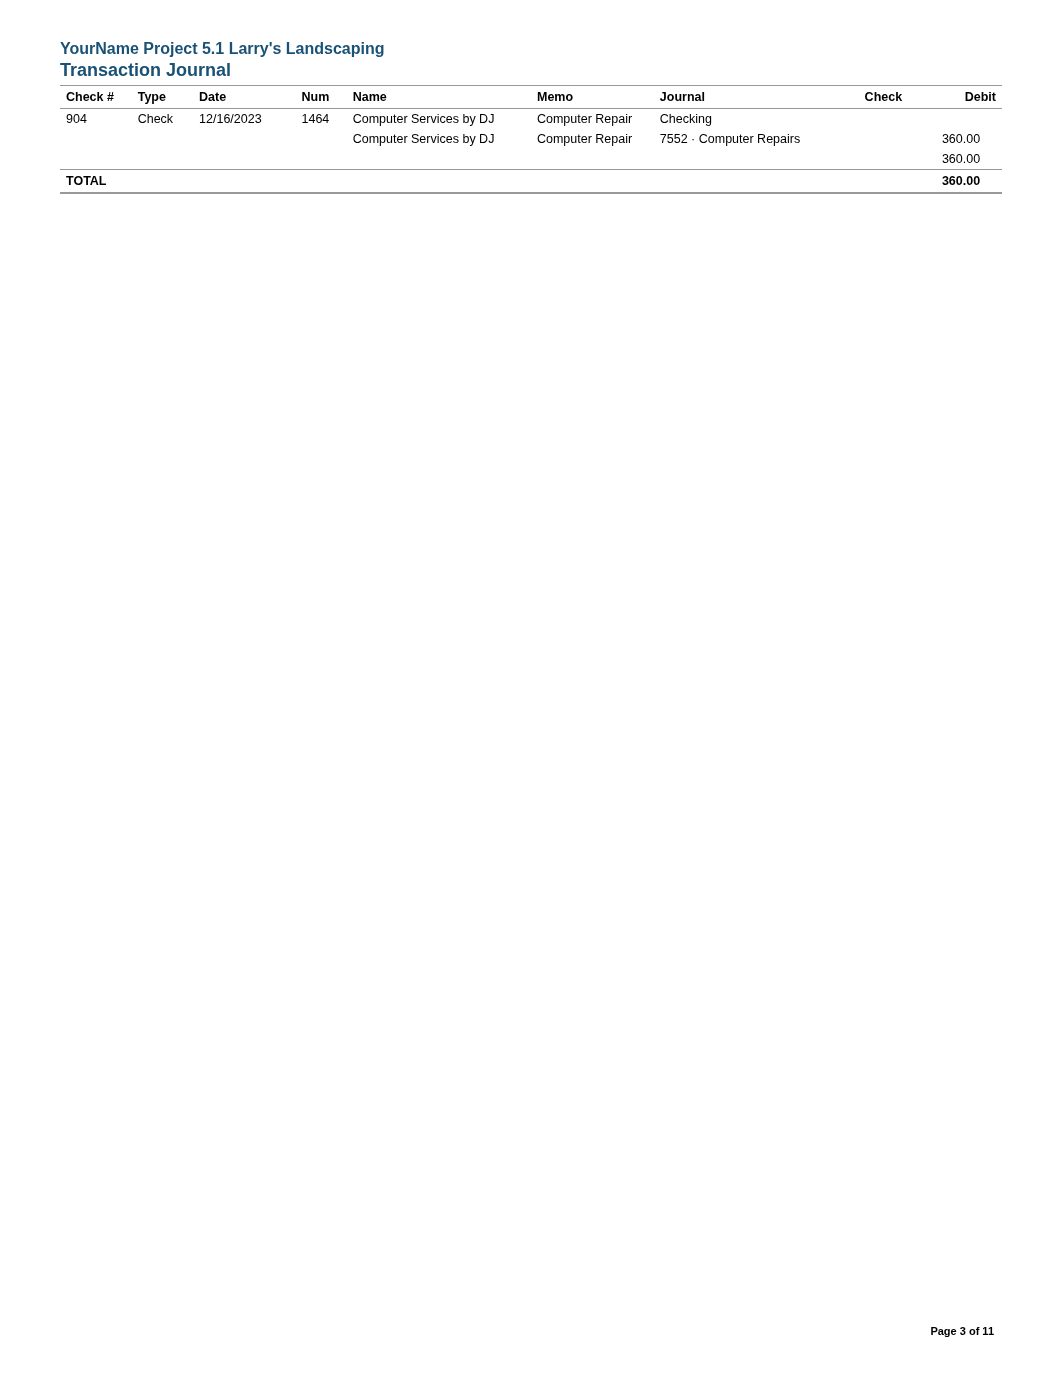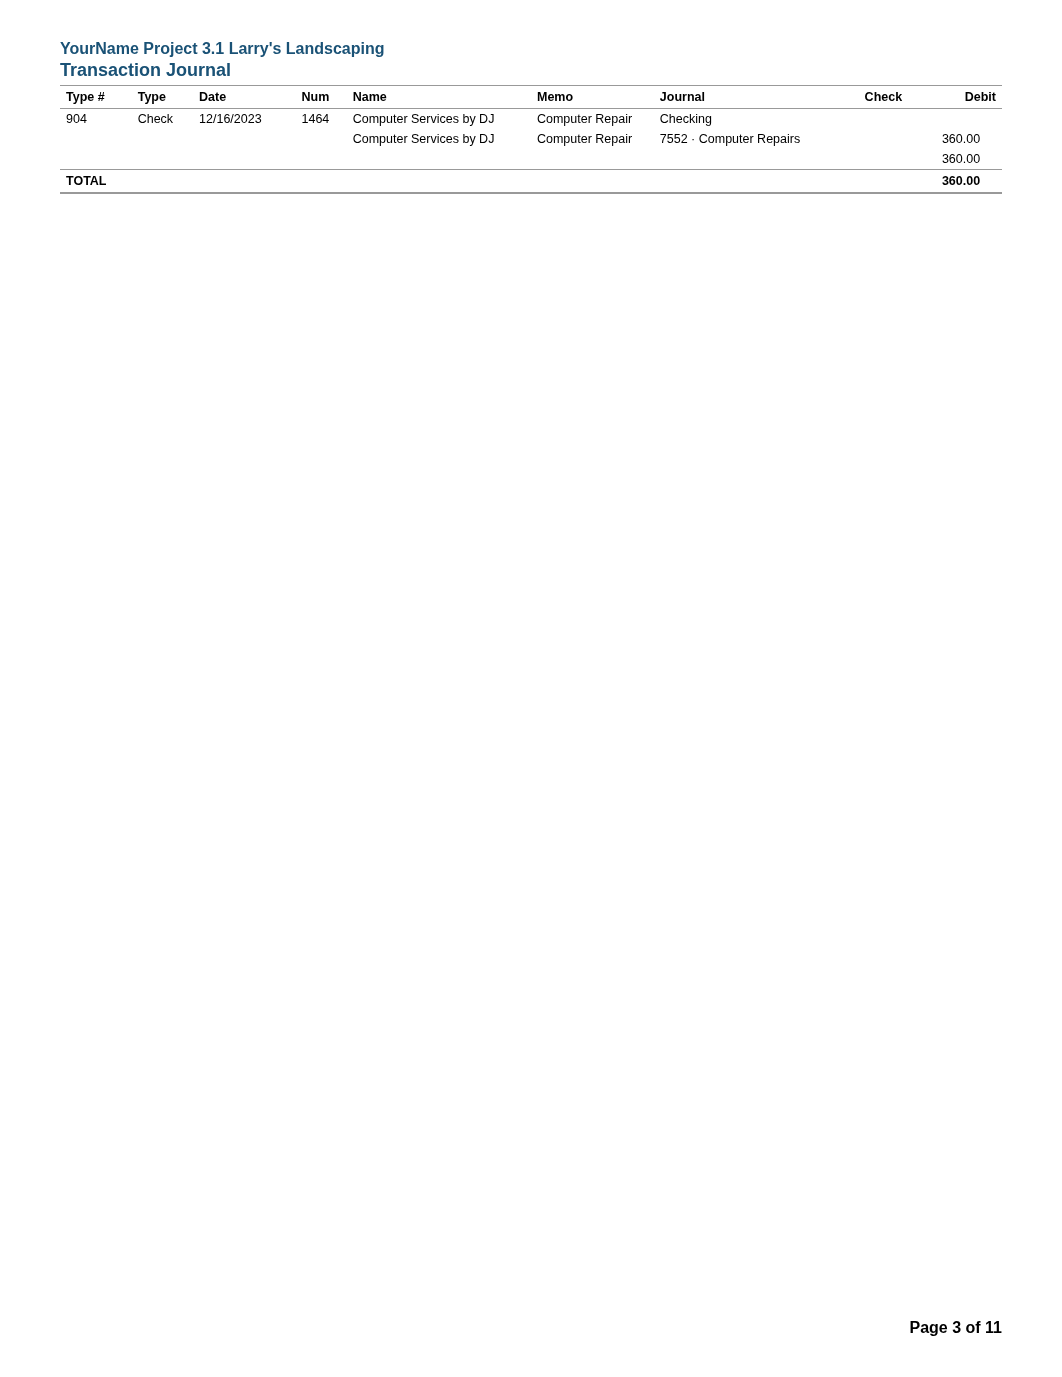--- a/index.html
+++ b/index.html
@@ -91,38 +91,38 @@
       font-weight: bold;
     }
 
     .amount-right {
       text-align: center;
     }
 
     .page-footer {
       position: fixed;
       bottom: 40px;
-      right: 60px;
-      font-size: 16px;
+      right: 68px;
+      font-size: 11px;
       font-weight: bold;
       color: #000;
     }
   </style>
 </head>
 <body>
 
 <div>
-  <div class="report-title-line1">YourName Project 3.1 Larry's Landscaping</div>
+  <div class="report-title-line1">YourName Project 5.1 Larry's Landscaping</div>
   <div class="report-title-line2">Transaction Journal</div>
 </div>
 
 <table>
   <thead>
     <tr>
-      <th class="col-trans">Type #</th>
+      <th class="col-trans">Check #</th>
       <th class="col-type">Type</th>
       <th class="col-date">Date</th>
       <th class="col-num">Num</th>
       <th class="col-name">Name</th>
       <th class="col-memo">Memo</th>
       <th class="col-account">Journal</th>
       <th class="col-class">Check</th>
       <th class="col-debit col-debit">Debit</th>
     </tr>
   </thead>

